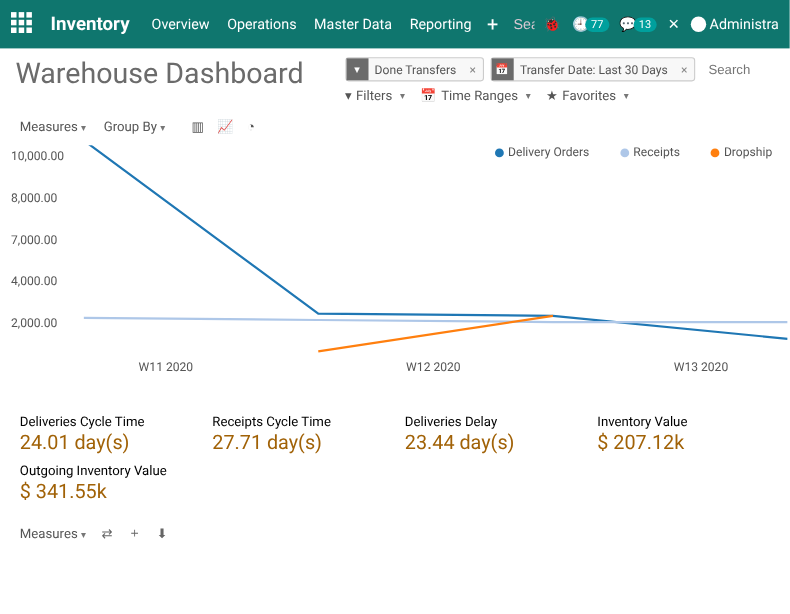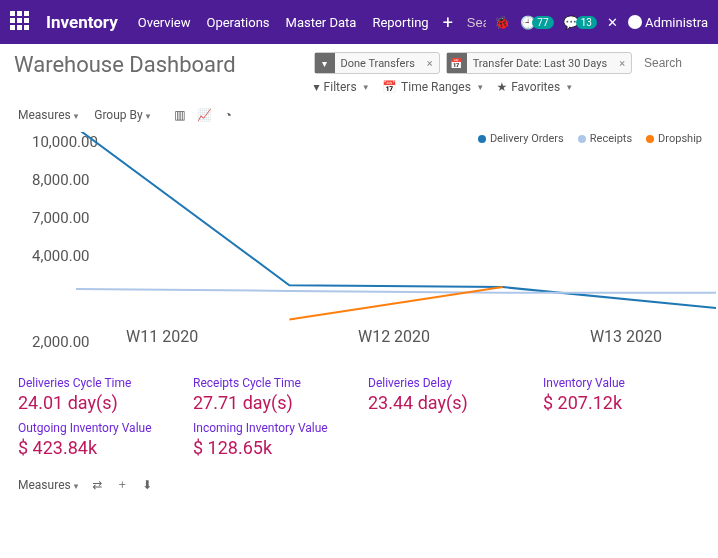--- a/index.html
+++ b/index.html
@@ -1,54 +1,54 @@
 <!DOCTYPE html>
 <html><head>
 <meta charset="utf-8">
 <style>
 * { box-sizing: border-box; margin: 0; padding: 0; }
 body { font-family: -apple-system, BlinkMacSystemFont, "Segoe UI", Roboto, Arial, sans-serif; background: #fff; color: #4c4c4c; width: 718px; height: 558px; overflow: hidden; font-size: 13px; }
-.topbar { background: #4c1d95; color: #fff; display: flex; align-items: center; padding: 0 10px; height: 44px; }
+.topbar { background: #0f766e; color: #fff; display: flex; align-items: center; padding: 0 10px; height: 44px; }
 .topbar .apps { width: 22px; height: 22px; margin-right: 14px; display: grid; grid-template-columns: repeat(3,5px); grid-template-rows: repeat(3,5px); gap: 2px; }
 .topbar .apps span { background: #fff; display: block; }
 .brand { font-weight: 700; font-size: 17px; margin-right: 20px; }
 .menu { display: flex; gap: 16px; font-size: 13px; }
 .menu div { cursor: pointer; }
 .plusbtn { margin-left: 14px; font-size: 18px; cursor: pointer; }
 .topsearch { margin-left: 14px; flex: 1; }
 .topsearch input { background: transparent; border: none; outline: none; color: #fff; font-size: 13px; width: 100%; }
 .topsearch input::placeholder { color: #d7c8d2; }
 .tray { display: flex; align-items: center; gap: 10px; margin-left: 8px; }
 .badge { background: #00a09d; color: #fff; border-radius: 9px; font-size: 10px; padding: 1px 5px; margin-left: -4px; }
 .trayicon { display: inline-flex; align-items: center; color: #fff; cursor: pointer; }
 .subheader { display: flex; align-items: flex-start; padding: 8px 14px 4px 14px; gap: 10px; }
-.pagetitle { font-size: 22px; color: #6b6b6b; font-weight: 400; flex: 1; }
+.pagetitle { font-size: 26px; color: #6b6b6b; font-weight: 400; flex: 1; }
 .filters-area { display: flex; flex-direction: column; align-items: flex-start; gap: 6px; }
 .pills { display: flex; gap: 6px; align-items: center; }
 .pill { border: 1px solid #ccc; background: #f8f8f8; border-radius: 3px; display: inline-flex; align-items: center; font-size: 11px; color: #555; height: 22px; }
 .pill .picon { background: #6b6b6b; color: #fff; width: 20px; height: 100%; display: inline-flex; align-items: center; justify-content: center; font-size: 10px; }
 .pill .ptext { padding: 0 6px; }
 .pill .px { padding: 0 6px; cursor: pointer; color: #888; }
 .smallsearch { background: transparent; border: none; outline: none; font-size: 12px; margin-left: 6px; width: 60px; }
 .filterbar { display: flex; gap: 14px; font-size: 12px; color: #555; }
 .filterbar .fitem { display: inline-flex; align-items: center; gap: 4px; cursor: pointer; }
 .caret::after { content: "▾"; font-size: 9px; margin-left: 3px; color: #777; }
 .toolbar { display: flex; align-items: center; gap: 16px; padding: 10px 18px 4px 18px; font-size: 12px; color: #555; }
 .toolbar .tbtn { cursor: pointer; }
 .chartbtns { display: flex; gap: 12px; margin-left: 8px; }
 .chartbtns span { cursor: pointer; color: #555; }
 .chart { position: relative; height: 230px; margin: 6px 6px 0 6px; }
-.ylab { position: absolute; left: 26px; font-size: 15px; color: #555; transform: translateY(-50%); }
-.legend { position: absolute; top: 0; right: 10px; display: flex; gap: 14px; font-size: 11px; color: #555; }
+.ylab { position: absolute; left: 4px; font-size: 11px; color: #555; transform: translateY(-50%); }
+.legend { position: absolute; top: 0; right: 10px; display: flex; gap: 28px; font-size: 11px; color: #555; }
 .legend .dot { width: 8px; height: 8px; border-radius: 50%; display: inline-block; margin-right: 4px; vertical-align: middle; }
 svg.lines { position: absolute; left: 70px; top: 0; width: 640px; height: 200px; }
-.xlabels { position: absolute; top: 195px; left: 80px; right: 10px; display: flex; justify-content: space-between; font-size: 16px; color: #555; padding: 0 40px; }
+.xlabels { position: absolute; top: 195px; left: 80px; right: 10px; display: flex; justify-content: space-between; font-size: 11px; color: #555; padding: 0 40px; }
 .kpis { display: grid; grid-template-columns: repeat(4, 1fr); gap: 8px 18px; padding: 14px 18px 8px 18px; }
-.kpi .klabel { font-size: 12px; color: #6d28d9; margin-bottom: 2px; }
-.kpi .kvalue { font-size: 18px; color: #be185d; }
+.kpi .klabel { font-size: 12px; color: #000000; margin-bottom: 2px; }
+.kpi .kvalue { font-size: 18px; color: #a16207; }
 .bottombar { display: flex; align-items: center; gap: 14px; padding: 10px 18px; font-size: 12px; color: #555; }
 .bottombar .ico { cursor: pointer; color: #666; }
 .usericon { width: 14px; height: 14px; background: #fff; border-radius: 50%; display: inline-block; }
 </style>
 </head>
 <body>
 
 <div class="topbar">
   <div class="apps">
       <span></span>
@@ -126,21 +126,21 @@
   <div class="legend">
     <span><span class="dot" style="background:#1f77b4"></span><span>Delivery Orders</span></span>
     <span><span class="dot" style="background:#aec7e8"></span><span>Receipts</span></span>
     <span><span class="dot" style="background:#ff7f0e"></span><span>Dropship</span></span>
   </div>
   <div id="yticks">
       <div class="ylab" style="top: 10px;">10,000.00</div>
       <div class="ylab" style="top: 48px; text-align: center;">8,000.00</div>
       <div class="ylab" style="top: 86px;">7,000.00</div>
       <div class="ylab" style="top: 124px;">4,000.00</div>
-      <div class="ylab" style="top: 162px; margin-top: 48px;">2,000.00</div>
+      <div class="ylab" style="top: 162px;">2,000.00</div>
     </div>
   <svg class="lines" id="chartsvg">
       <path d="M0,-4.5 L213.33333333333331,153.2 L426.66666666666663,155.1 L640,176 " stroke="#1f77b4" stroke-width="2" fill="none"></path>
       <path d="M0,157 L213.33333333333331,158.9 L426.66666666666663,160.8 L640,160.8 " stroke="#aec7e8" stroke-width="2" fill="none"></path>
       <path d="M213.33333333333331,187.4 L426.66666666666663,155.1 " stroke="#ff7f0e" stroke-width="2" fill="none"></path>
     </svg>
   <div class="xlabels" id="xlabels">
       <span>W11 2020</span>
       <span>W12 2020</span>
       <span>W13 2020</span>
@@ -159,25 +159,21 @@
     <div class="kpi">
       <div class="klabel">Deliveries Delay</div>
       <div class="kvalue">23.44 day(s)</div>
     </div>
     <div class="kpi">
       <div class="klabel">Inventory Value</div>
       <div class="kvalue">$ 207.12k</div>
     </div>
     <div class="kpi">
       <div class="klabel">Outgoing Inventory Value</div>
-      <div class="kvalue">$ 423.84k</div>
-    </div>
-    <div class="kpi">
-      <div class="klabel">Incoming Inventory Value</div>
-      <div class="kvalue">$ 128.65k</div>
+      <div class="kvalue">$ 341.55k</div>
     </div>
   </div>
 
 <div class="bottombar">
   <span class="tbtn caret">Measures</span>
   <span class="ico">⇄</span>
   <span class="ico">＋</span>
   <span class="ico">⬇</span>
 </div>
 

